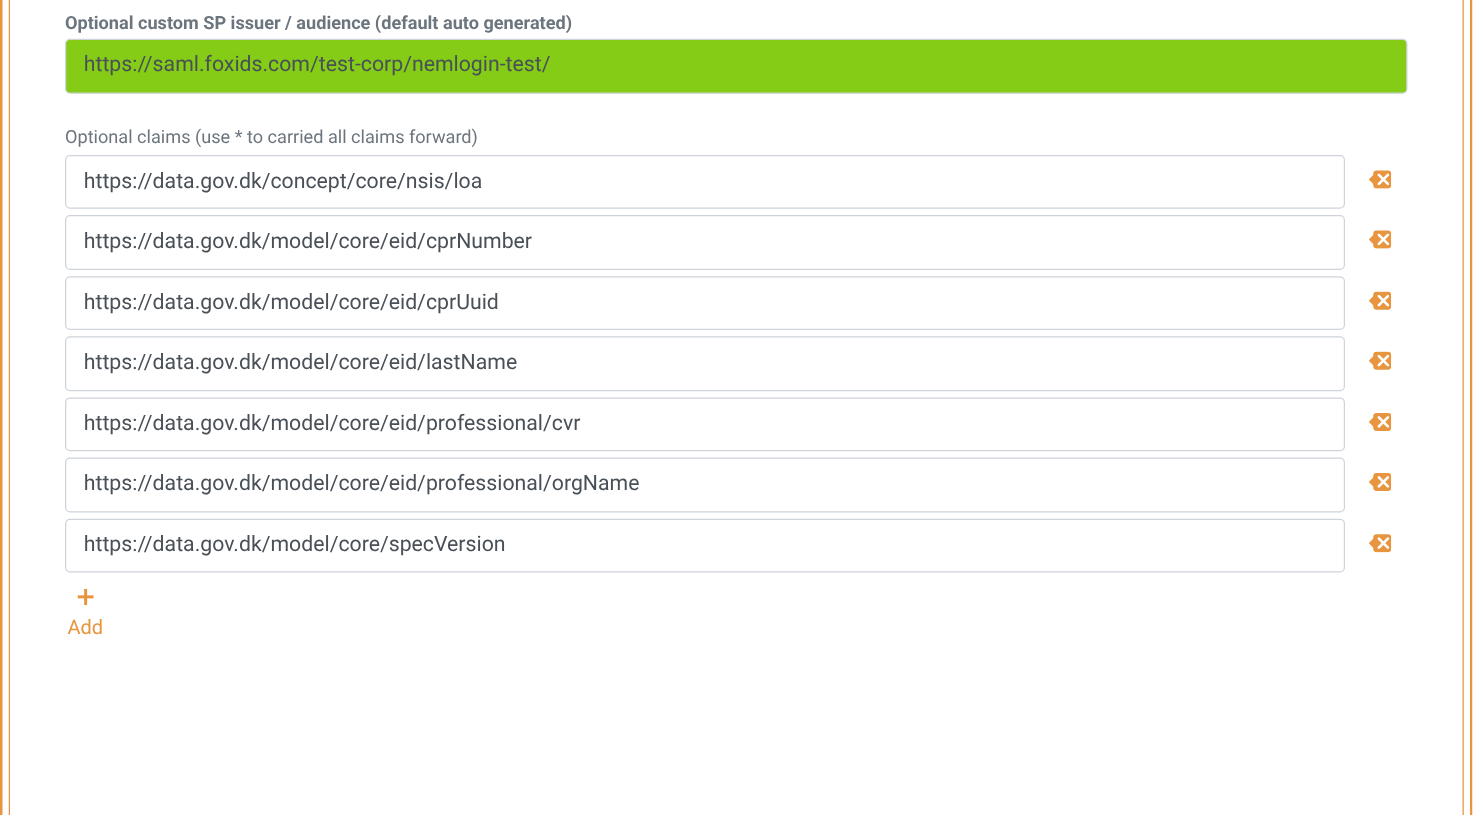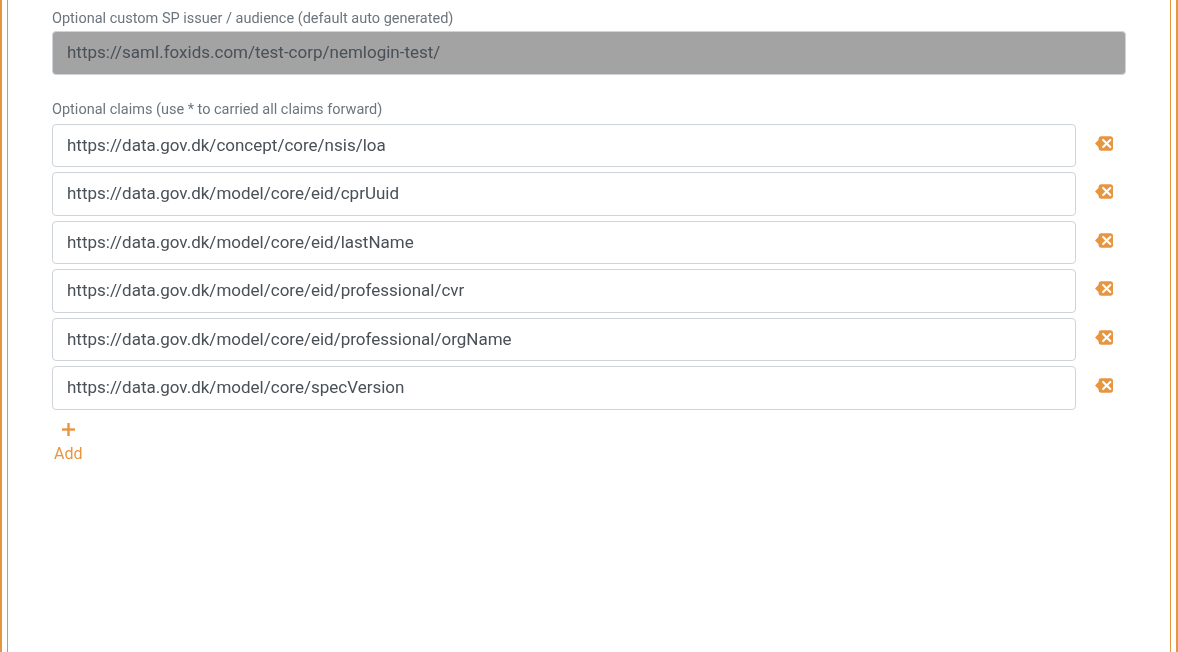--- a/index.html
+++ b/index.html
@@ -23,30 +23,30 @@
     .inner-border {
       border-left: 1px solid #e8953f;
       border-right: 1px solid #e8953f;
       height: 652px;
       padding: 10px 44px 10px 44px;
     }
     .field-label {
       color: #6c757d;
       font-size: 14.5px;
       margin-bottom: 4px;
-      font-weight: 400;
+      font-weight: 700;
     }
     .text-input {
       width: 100%;
       padding: 8px 14px;
       font-size: 17px;
       color: #495057;
       border: 1px solid #ced4da;
       border-radius: 4px;
-      background: #a3a3a3;
+      background: #84cc16;
       font-family: inherit;
       line-height: 1.5;
     }
     .sp-issuer-group {
       margin-bottom: 26px;
     }
     .claims-section {
       margin-top: 0;
     }
     .claims-label {
@@ -124,20 +124,30 @@
             <input type="text" class="claim-input" value="https://data.gov.dk/concept/core/nsis/loa" style="">
             <div class="delete-btn">
               <span><svg viewBox="0 0 20 16">
                   <rect x="4" y="0" width="16" height="16" rx="3" fill="#e8953f"></rect>
                   <path d="M0 8 L6 2 L6 14 Z" fill="#e8953f"></path>
                   <path d="M9 4 L17 12 M17 4 L9 12" stroke="#ffffff" stroke-width="2.4" stroke-linecap="round"></path>
                 </svg></span>
             </div>
           </div>
           <div class="claim-row">
+            <input type="text" class="claim-input" value="https://data.gov.dk/model/core/eid/cprNumber" style="">
+            <div class="delete-btn">
+              <span><svg viewBox="0 0 20 16">
+                  <rect x="4" y="0" width="16" height="16" rx="3" fill="#e8953f"></rect>
+                  <path d="M0 8 L6 2 L6 14 Z" fill="#e8953f"></path>
+                  <path d="M9 4 L17 12 M17 4 L9 12" stroke="#ffffff" stroke-width="2.4" stroke-linecap="round"></path>
+                </svg></span>
+            </div>
+          </div>
+          <div class="claim-row">
             <input type="text" class="claim-input" value="https://data.gov.dk/model/core/eid/cprUuid" style="">
             <div class="delete-btn">
               <span><svg viewBox="0 0 20 16">
                   <rect x="4" y="0" width="16" height="16" rx="3" fill="#e8953f"></rect>
                   <path d="M0 8 L6 2 L6 14 Z" fill="#e8953f"></path>
                   <path d="M9 4 L17 12 M17 4 L9 12" stroke="#ffffff" stroke-width="2.4" stroke-linecap="round"></path>
                 </svg></span>
             </div>
           </div>
           <div class="claim-row">

